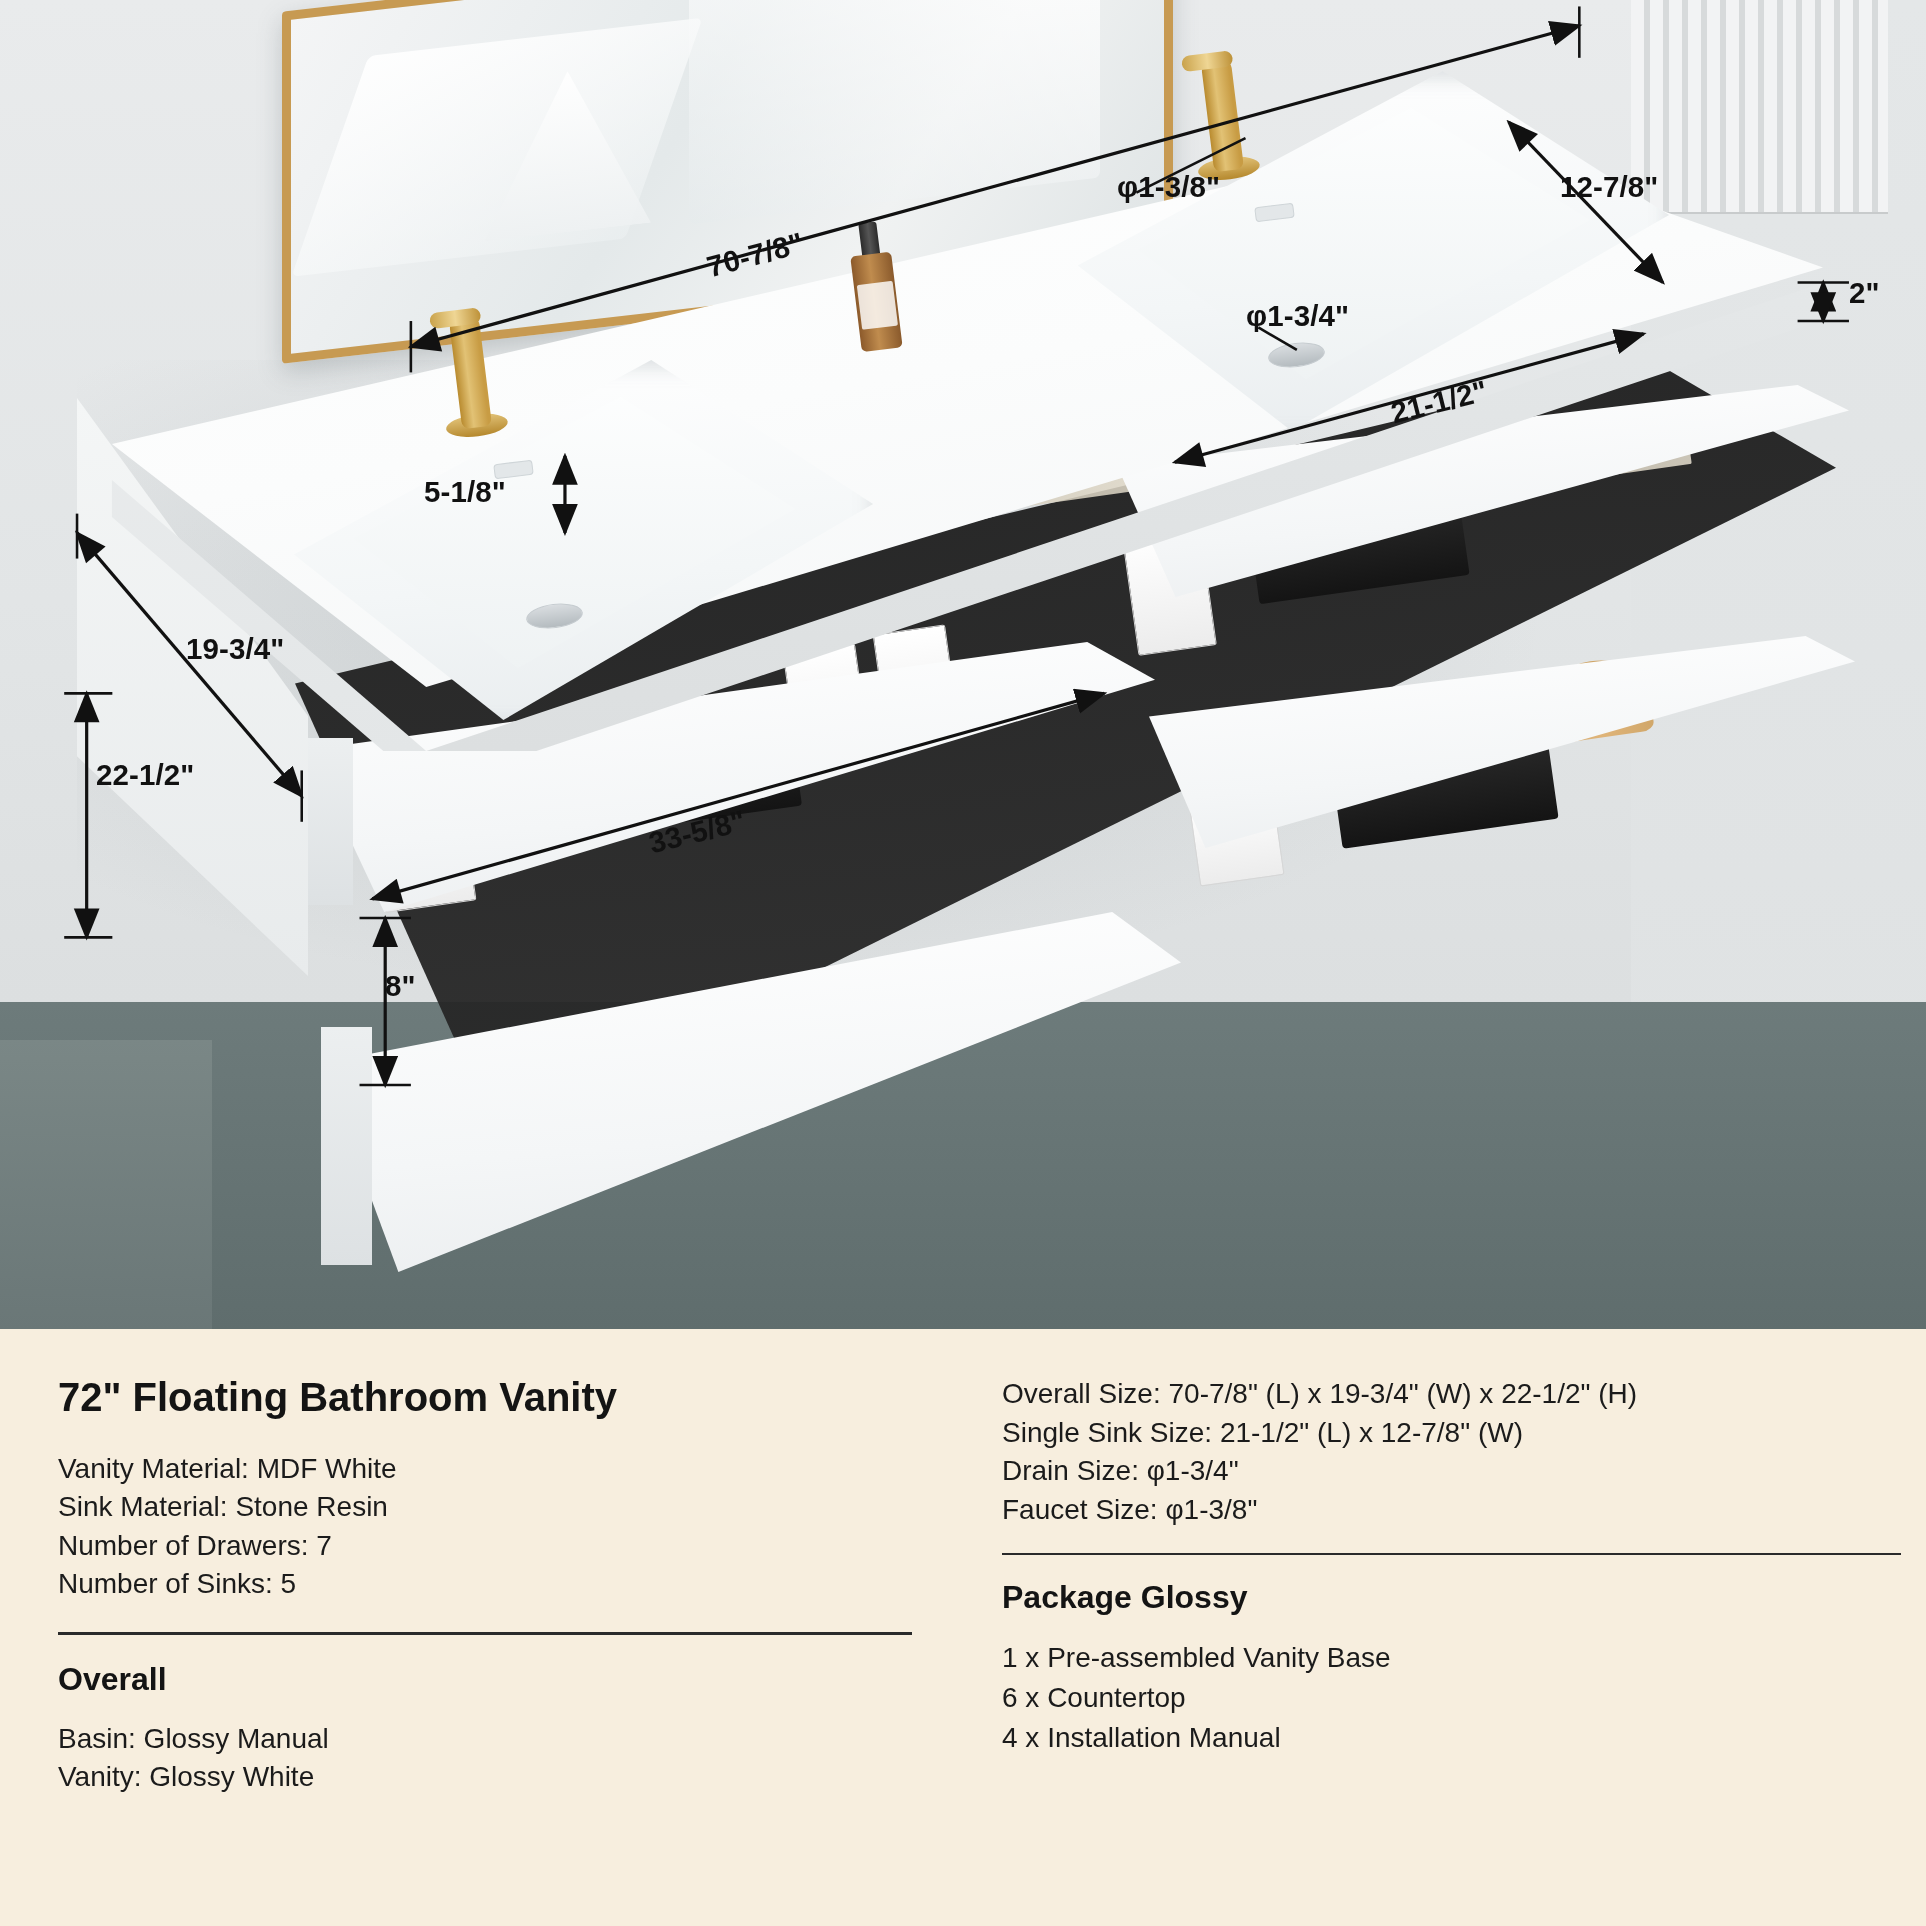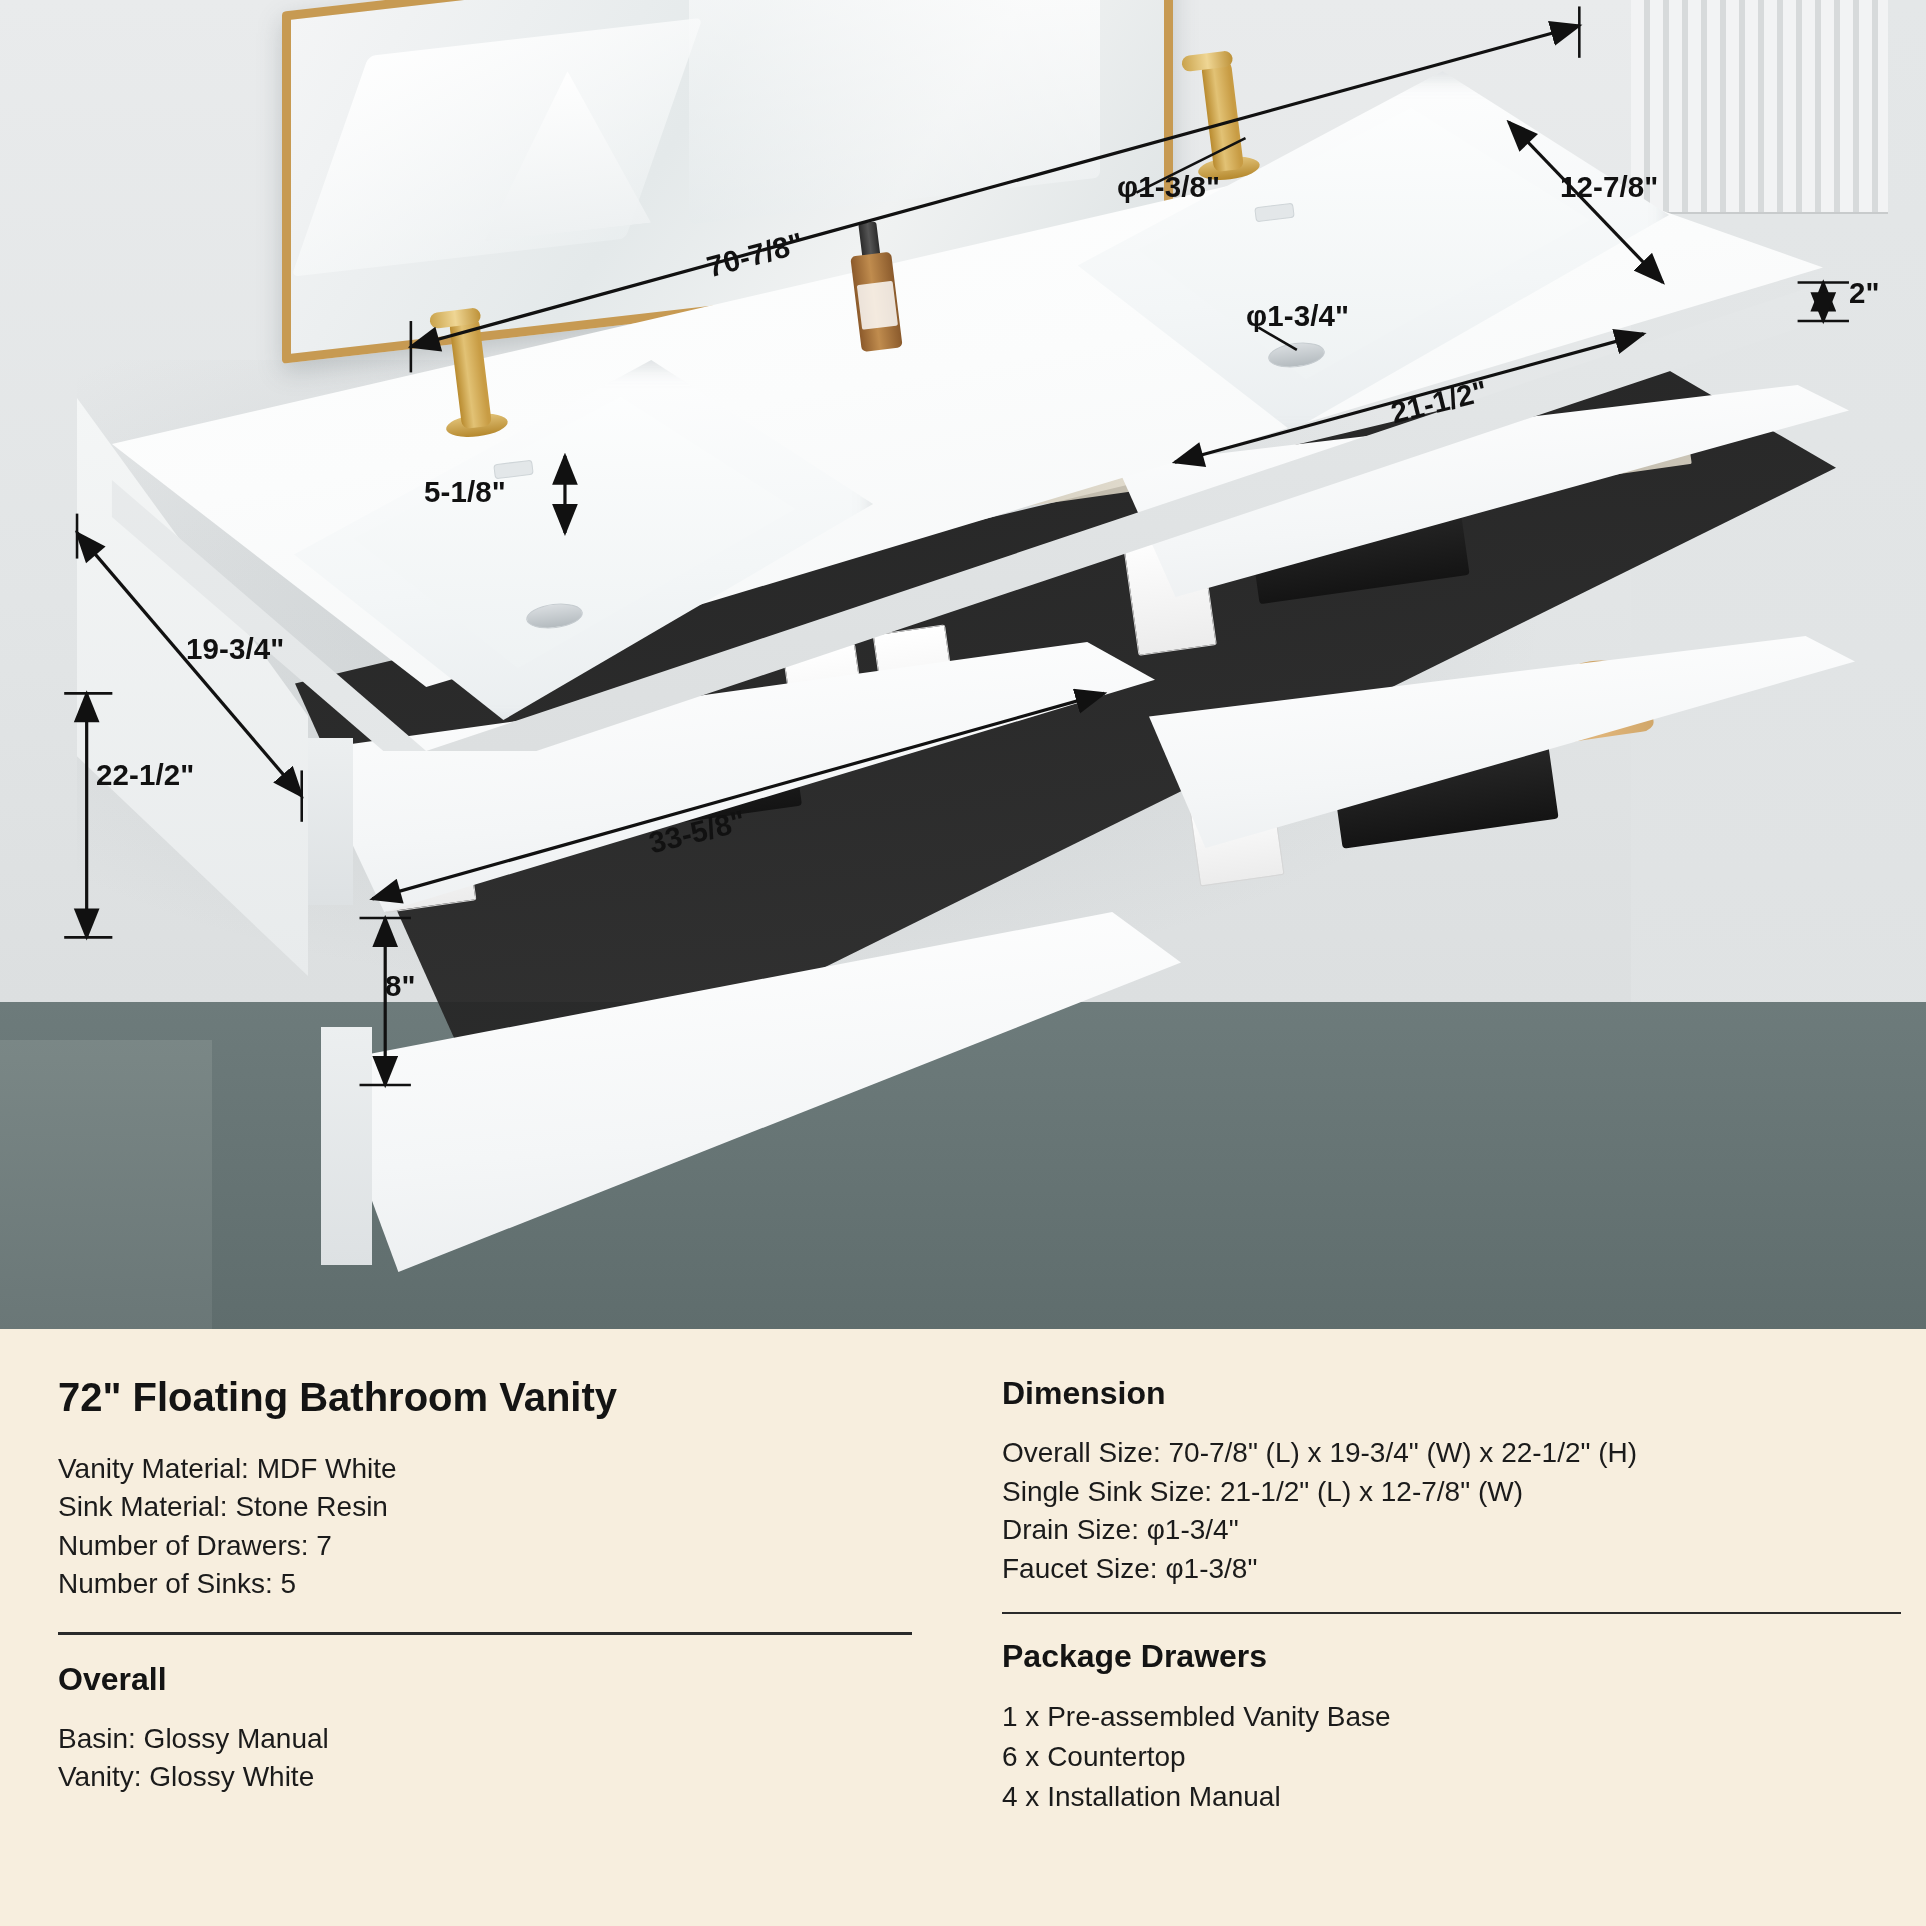--- a/index.html
+++ b/index.html
@@ -530,27 +530,26 @@
     <div class="spec-line">Number of Sinks: 5</div>
 
     <div class="rule"></div>
 
     <h2 class="subhead">Overall</h2>
     <div class="spec-line">Basin: Glossy Manual</div>
     <div class="spec-line">Vanity: Glossy White</div>
   </div>
 
   <div class="col-right">
-    <h2 class="subhead">Dimension</h2>
     <div class="dim-line">Overall Size: 70-7/8" (L) x 19-3/4" (W) x 22-1/2" (H)</div>
     <div class="dim-line">Single Sink Size: 21-1/2" (L) x 12-7/8" (W)</div>
     <div class="dim-line">Drain Size: φ1-3/4"</div>
     <div class="dim-line">Faucet Size: φ1-3/8"</div>
 
     <div class="rule rule-right"></div>
 
-    <h2 class="subhead">Package Drawers</h2>
+    <h2 class="subhead">Package Glossy</h2>
     <div class="pkg-line">1 x Pre-assembled Vanity Base</div>
     <div class="pkg-line">6 x Countertop</div>
     <div class="pkg-line">4 x Installation Manual</div>
   </div>
 </div>
 
 
 </body></html>

